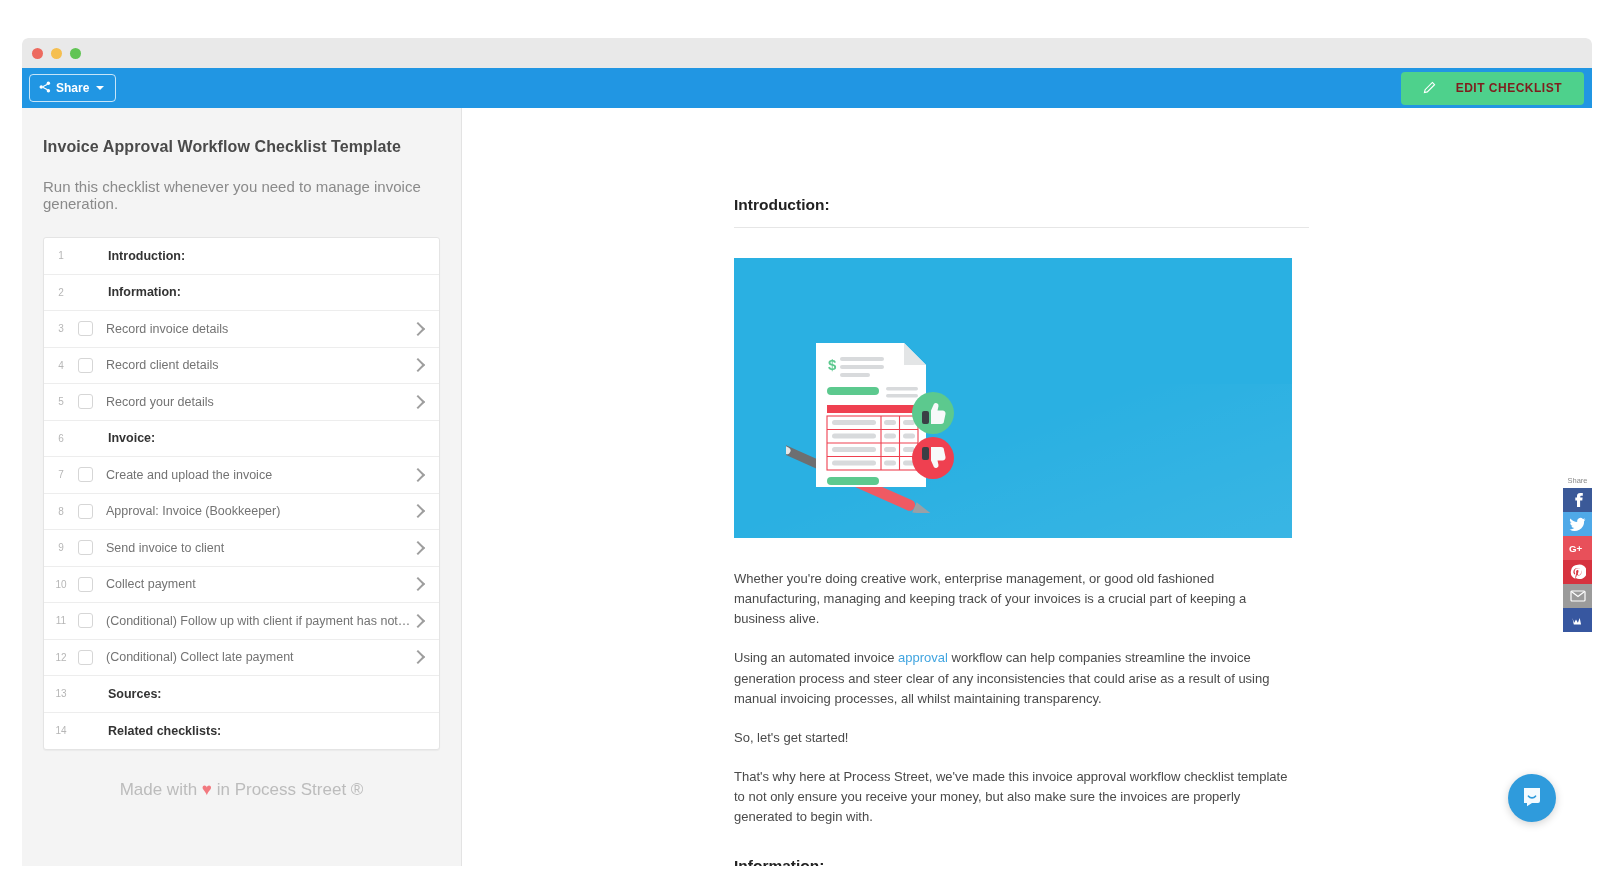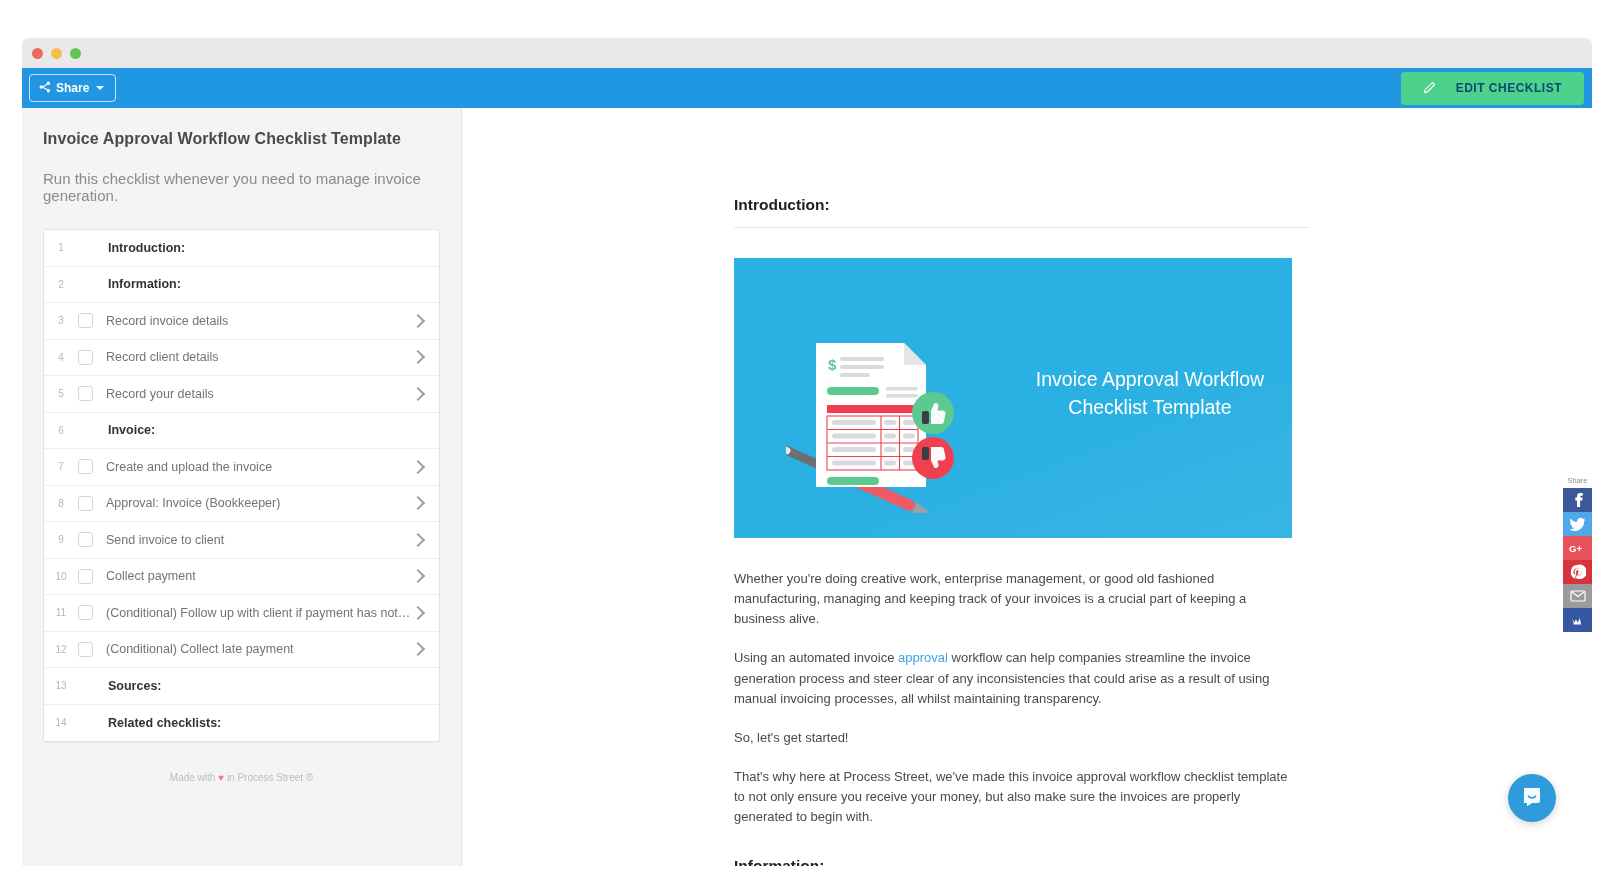--- a/index.html
+++ b/index.html
@@ -54,21 +54,21 @@
     width: 0; height: 0;
     border-left: 4px solid transparent;
     border-right: 4px solid transparent;
     border-top: 4px solid #ffffff;
     margin-left: 2px;
   }
   #edit-checklist-button {
     display: flex; align-items: center; gap: 20px;
     background: #4ed18c;
     border: none; border-radius: 4px;
-    color: #0c4a6e;
+    color: #7f1d1d;
     font-size: 12px; font-weight: bold;
     letter-spacing: .5px;
     padding: 9px 22px;
     cursor: pointer;
     line-height: 1;
   }
 
   
   #page-body { position: relative; height: 758px; background: #ffffff; }
 
@@ -76,21 +76,21 @@
   #checklist-panel {
     position: absolute; left: 0; top: 0;
     width: 440px; height: 758px;
     background: #f4f4f4;
     border-right: 1px solid #e3e3e3;
     padding: 22px 21px 0 21px;
   }
   #checklist-title {
     font-size: 16px; font-weight: bold;
     color: #4a4a4a; letter-spacing: .1px;
-    margin-bottom: 22px; 
+    margin-bottom: 22px; margin-top: 8px;
   }
   #checklist-subtitle {
     font-size: 15px; color: #8a8a8a;
     margin-bottom: 25px;
   }
   #task-list {
     background: #ffffff;
     border: 1px solid #e4e4e4;
     border-radius: 3px;
     box-shadow: 0 1px 1px rgba(0,0,0,.04);
@@ -129,21 +129,21 @@
   }
   .chev {
     flex: none; width: 10px; height: 10px;
     border-right: 2px solid #9e9e9e;
     border-bottom: 2px solid #9e9e9e;
     transform: rotate(-45deg);
     margin-right: 4px;
   }
   #checklist-footer {
     text-align: center;
-    font-size: 10px; color: #bcbcbc;
+    font-size: 17px; color: #bcbcbc;
     margin-top: 30px;
   }
   #checklist-footer .heart { color: #f2797f; }
 
   
   #main-content {
     position: absolute;
     left: 712px; top: 0;
     width: 575px;
   }
@@ -404,24 +404,20 @@
             </g>
 
             <circle cx="147" cy="145" r="21" fill="#ef4050"></circle>
             <g transform="translate(136,156) scale(1,-1)">
               <rect x="0" y="9" width="7" height="13" rx="2" fill="#3a3f45"></rect>
               <path d="M9 22 h10 a3 3 0 0 0 3-3 l1.5-7 a3 3 0 0 0-3-3.6 h-5 l1-4.4 a2.6 2.6 0 0 0-4.6-2L9 8.6z" fill="#f7f9fa"></path>
             </g>
           </svg>
         </div>
 
-        <div id="hero-title">
-          <div>Invoice Approval Workflow</div>
-          <div>Checklist Template</div>
-        </div>
       </div>
 
       <p class="para">Whether you're doing creative work, enterprise management, or good old fashioned manufacturing, managing and keeping track of your invoices is a crucial part of keeping a business alive.</p>
 
       <p class="para"><span>Using an automated invoice </span><a href="#">approval</a><span> workflow can help companies streamline the invoice generation process and steer clear of any inconsistencies that could arise as a result of using manual invoicing processes, all whilst maintaining transparency.</span></p>
 
       <p class="para">So, let's get started!</p>
       <p class="para">That's why here at Process Street, we've made this invoice approval workflow checklist template to not only ensure you receive your money, but also make sure the invoices are properly generated to begin with.</p>
 
       <h2 class="section-heading second">Information:</h2>

